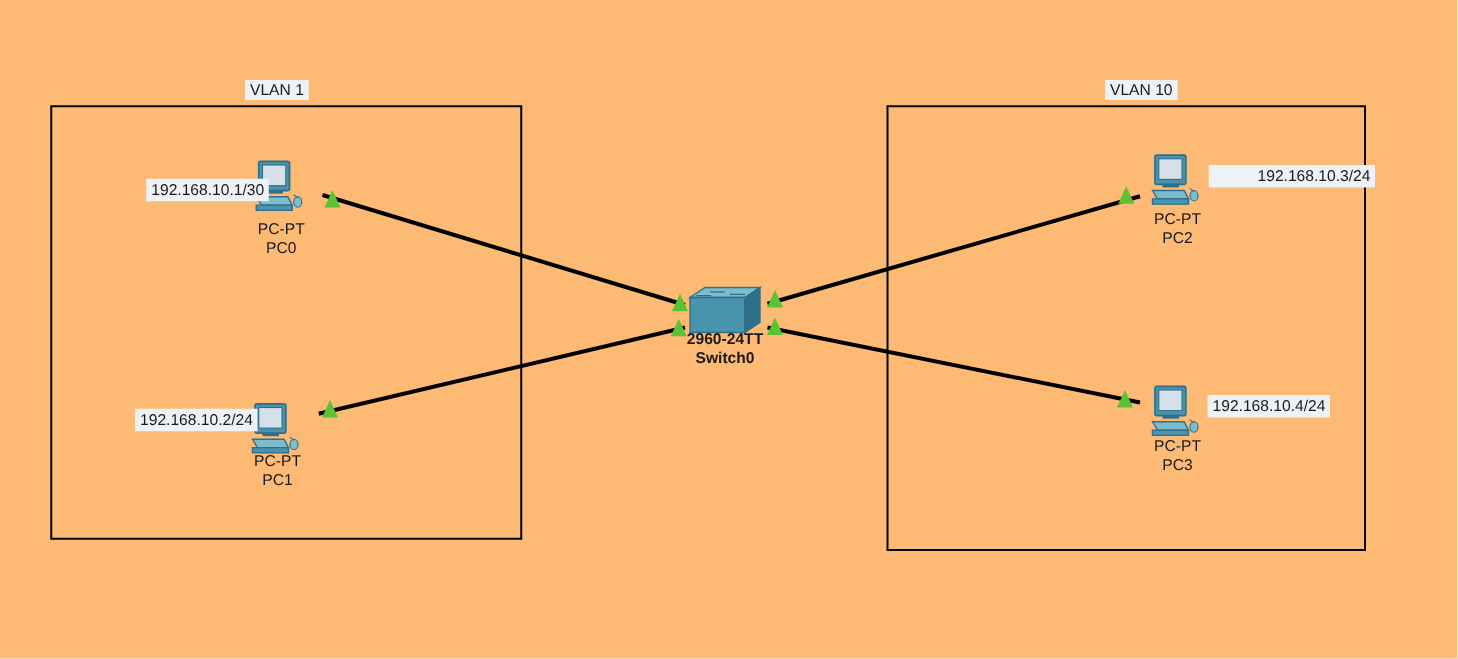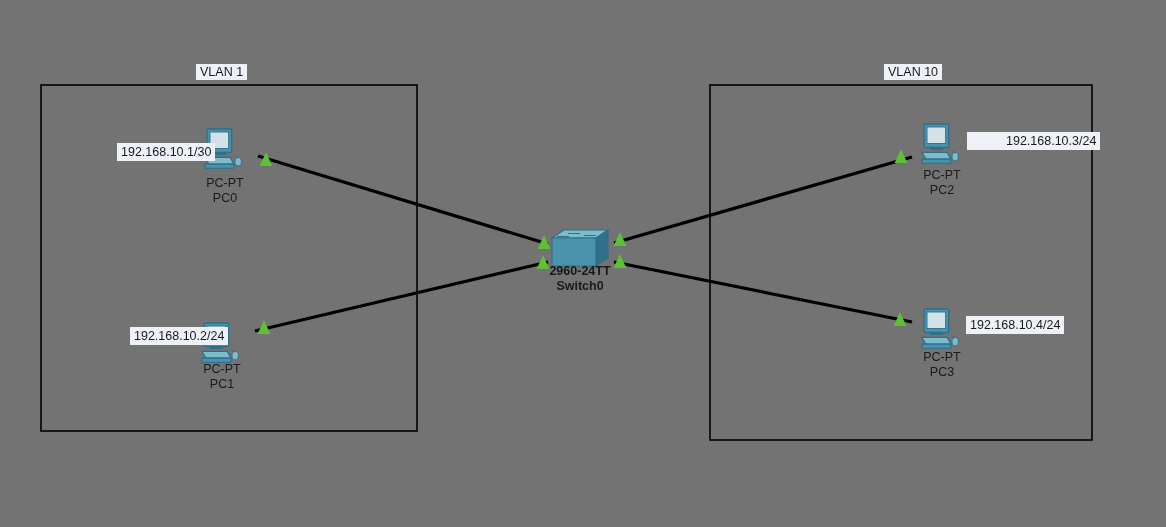--- a/index.html
+++ b/index.html
@@ -4,21 +4,21 @@
 <style>
   html, body {
     margin: 0;
     padding: 0;
     background: #ffffff;
   }
   #canvas {
     position: relative;
     width: 1166px;
     height: 527px;
-    background: #737373;
+    background: #fdba74;
     overflow: hidden;
     font-family: "Liberation Sans", sans-serif;
   }
   svg.layer {
     position: absolute;
     left: 0;
     top: 0;
     width: 1166px;
     height: 527px;
   }
@@ -149,21 +149,21 @@
       <div class="vlan-title" style="left: 884px; top: 64px; background: rgb(238, 242, 247); text-align: center;">VLAN 10</div>
       <div class="node-label" style="left: 165px; top: 176px; width: 120px;">
         <div>PC-PT</div>
         <div>PC0</div>
       </div>
       <div class="ip-label" style="left: 117px; top: 143px; background: rgb(238, 242, 247);">192.168.10.1/30</div>
       <div class="node-label" style="left: 162px; top: 362px; width: 120px;">
         <div>PC-PT</div>
         <div>PC1</div>
       </div>
-      <div class="ip-label" style="left: 130px; top: 327px; background: rgb(238, 242, 247);">192.168.10.2/24</div>
+      <div class="ip-label" style="left: 108px; top: 327px; background: rgb(238, 242, 247);">192.168.10.2/24</div>
       <div class="node-label" style="left: 882px; top: 168px; width: 120px;">
         <div>PC-PT</div>
         <div>PC2</div>
       </div>
       <div class="ip-label" style="left: 967px; top: 132px; background: rgb(238, 242, 247); padding-left: 39px;">192.168.10.3/24</div>
       <div class="node-label" style="left: 882px; top: 350px; width: 120px;">
         <div>PC-PT</div>
         <div>PC3</div>
       </div>
       <div class="ip-label" style="left: 966px; top: 316px; background: rgb(238, 242, 247);">192.168.10.4/24</div>

